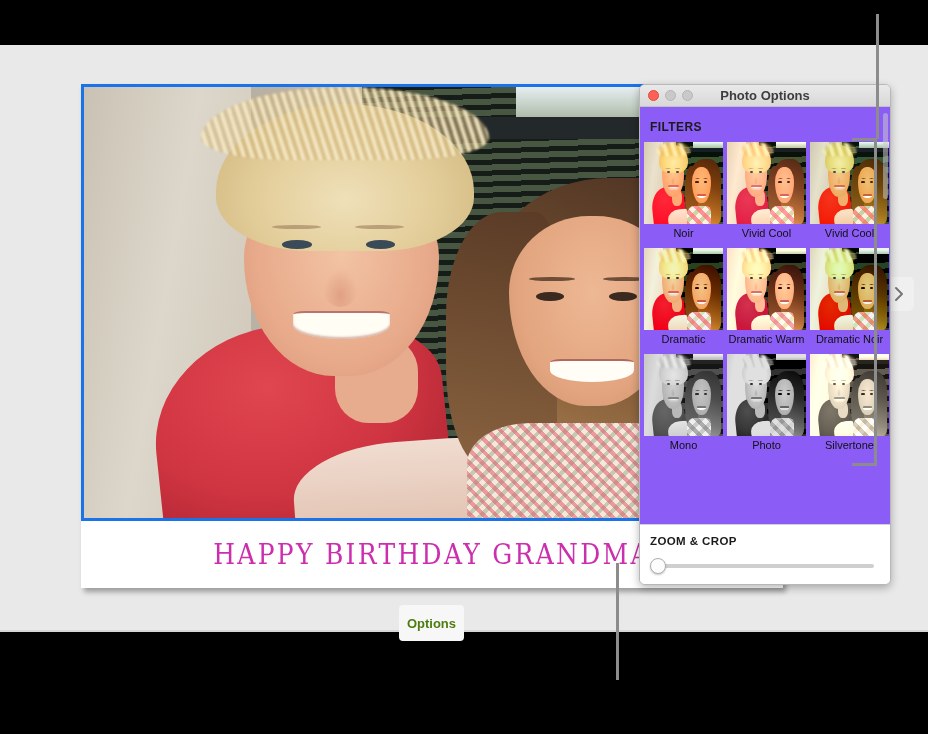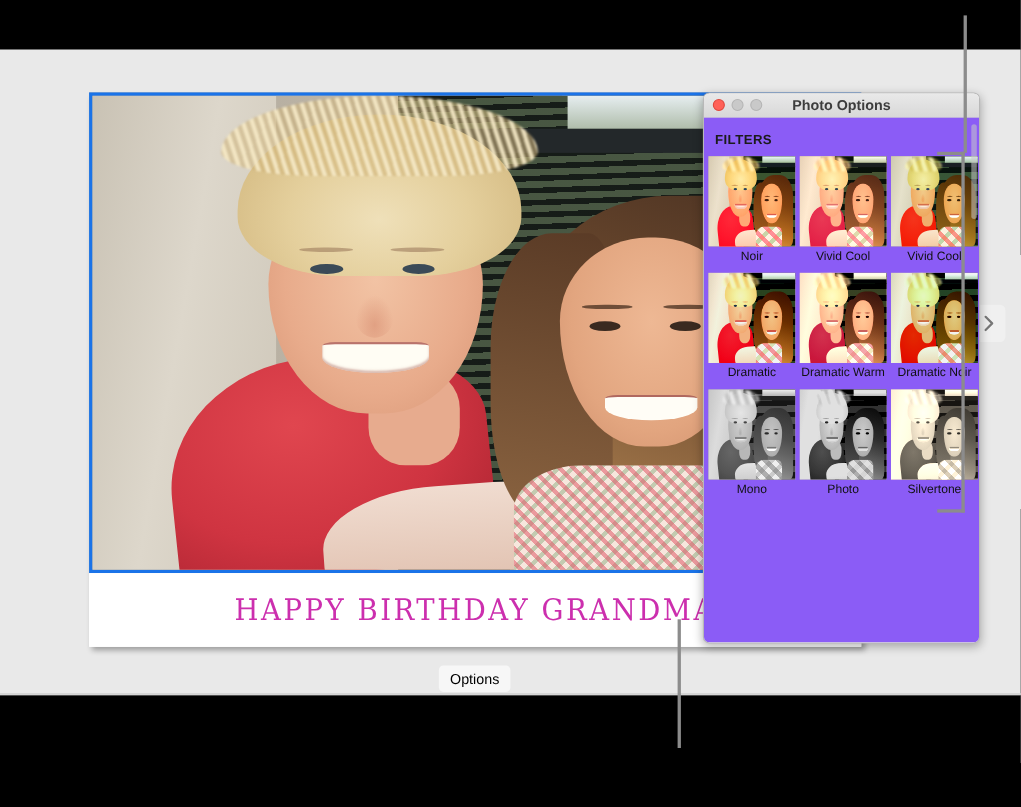--- a/index.html
+++ b/index.html
@@ -175,26 +175,27 @@
     letter-spacing: 2.3px;
     color: #cc2fae;
     white-space: nowrap;
     transform: scaleY(1.08);
     font-weight: 400;
   }
 
   
   #options-button {
     position:absolute; left:399px; top:605px;
-    width:65px; height:24px;
+    width:65px; height:36px;
     background:#f7f7f7; border-radius:4px; border:none;
-    font-size:13px; color:#000000;
+    font-size:13px; color:#4d7c0f;
     font-family:"Liberation Sans", sans-serif;
     display:flex; align-items:center; justify-content:center;
     cursor:pointer;
+    font-weight:bold;
   }
 
   
   #next-button {
     position:absolute; left:884px; top:277px;
     width:30px; height:34px;
     background:#f0f0f0; border-radius:5px; border:none;
     display:flex; align-items:center; justify-content:center;
     cursor:pointer;
   }
@@ -676,17 +677,24 @@
     <div class="gl-smile"></div>
   </div>
           </div>
           <div class="filter-label">Silvertone</div>
         </div>
       </div>
     <div class="panel-scroll-hint"></div>
   </div>
 
 
+  <div id="zoom-crop-section">
+    <div id="zoom-crop-title">ZOOM &amp; CROP</div>
+    <div id="zoom-crop-slider">
+      <div id="slider-track"></div>
+      <div id="slider-thumb" style="left: 0px;"></div>
+    </div>
+  </div>
 </div>
 
 <div class="callout" id="callout-top-line"></div>
 <div id="callout-bracket"></div>
 <div class="callout" id="callout-bottom-line"></div>
 
 </body></html>

